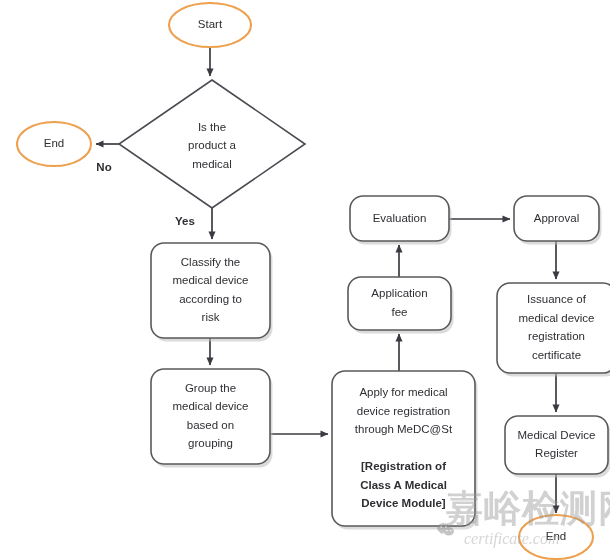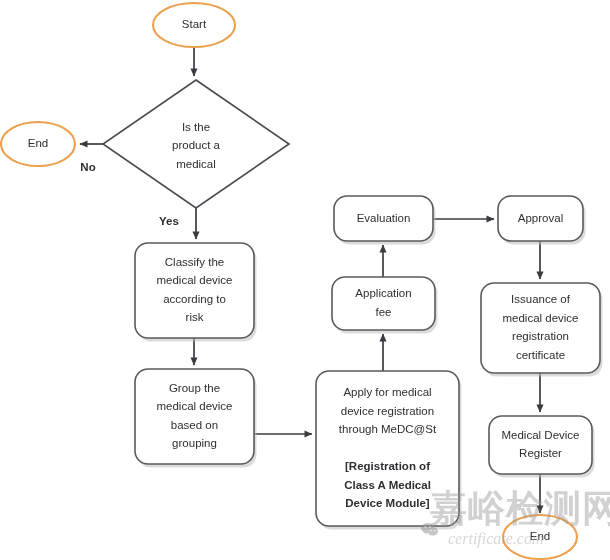--- a/index.html
+++ b/index.html
@@ -10,21 +10,21 @@
   body {
     width: 610px;
     height: 560px;
     position: relative;
     overflow: hidden;
     font-family: "Liberation Sans", sans-serif;
   }
   #flow-root {
     position: absolute;
     top: 0;
-    left: 0;
+    left: 16px;
     width: 502px;
     height: 560px;
     text-decoration: underline;
   }
   svg.flow-canvas {
     display: block;
     width: 610px;
     height: 560px;
   }
   .node-rect {

